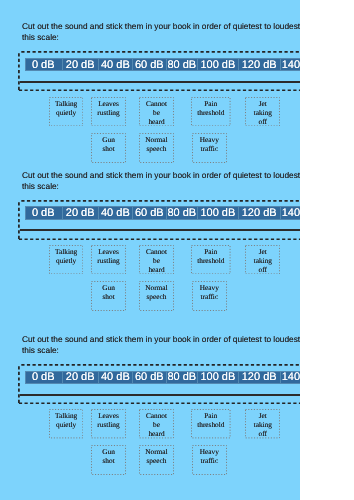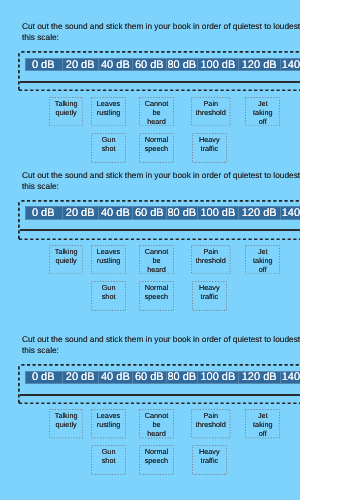--- a/index.html
+++ b/index.html
@@ -20,21 +20,21 @@
         display:flex;align-items:center;justify-content:center;
         box-sizing:border-box;border-right:0.8px solid #5389b1;
         text-shadow:0 0 0.4px rgba(255,255,255,0.85);}
   .cell:last-child{border-right:none;}
   .arrowwrap{position:absolute;left:19px;top:76.8px;line-height:0;font-size:0;}
   .card{position:absolute;box-sizing:border-box;padding-top:2.1px;
         font-size:7.3px;line-height:9px;text-align:center;color:#231f20;
         display:flex;flex-direction:column;align-items:center;justify-content:flex-start;}
   .cardbg{position:absolute;left:0;top:0;line-height:0;font-size:0;}
   .lines{position:relative;z-index:2;text-shadow:0 0 0.35px rgba(35,31,32,0.75);}
-  .cline{white-space:nowrap;}
+  .cline{white-space:nowrap;font-family:Liberation Serif, serif;}
 </style>
 </head>
 <body>
 
 <div class="page">
 
 <div class="section" style="top:0px">
 <div class="instr">Cut out the sound and stick them in your book in order of quietest to loudest, using this scale:</div>
 <div class="scalebox"><svg class="boxsvg" width="306.1" height="40.3" viewBox="0 0 306.1 40.3">
           <g fill="none" stroke="#242424" stroke-width="1.75" stroke-dasharray="3.2 2.4">

